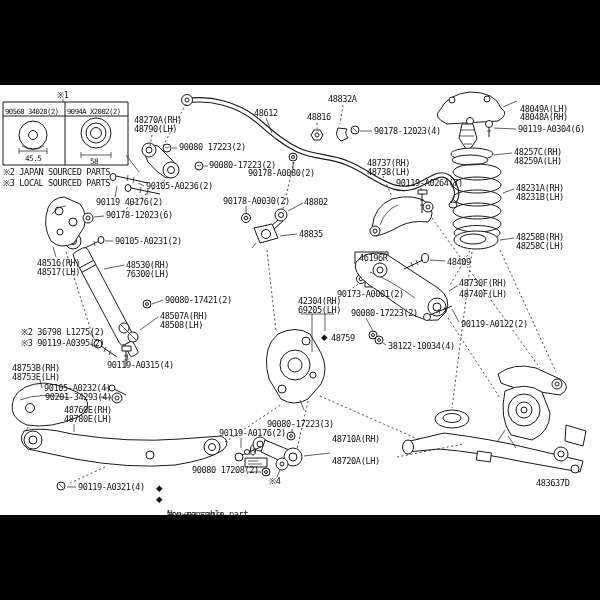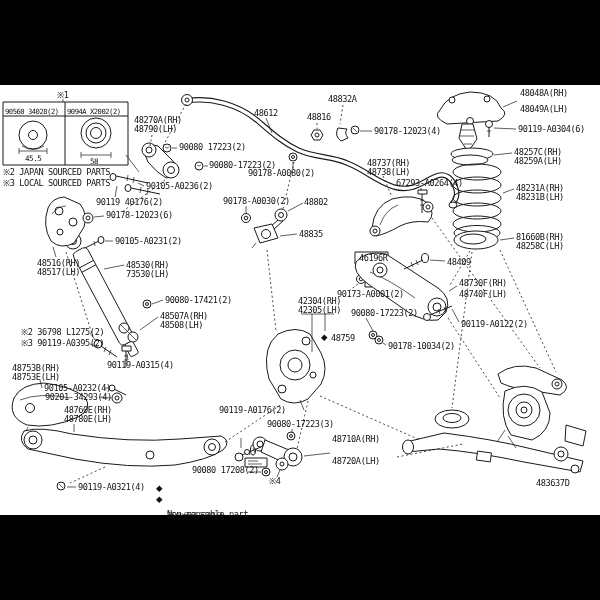--- a/index.html
+++ b/index.html
@@ -416,58 +416,58 @@
   <div class="lbl" style="left:96px;top:198px">90119 40176(2)</div>
   <div class="lbl" style="left:106px;top:211px">90178-12023(6)</div>
   <div class="lbl" style="left:115px;top:237px">90105-A0231(2)</div>
   <div class="lbl" style="left:223px;top:197px">90178-A0030(2)</div>
   <div class="lbl" style="left:304px;top:198px">48802</div>
   <div class="lbl" style="left:299px;top:230px">48835</div>
   <div class="lbl" style="left:359px;top:254px">46196R</div>
   <div class="lbl" style="left:447px;top:258px">48409</div>
   <div class="lbl" style="left:367px;top:159px">48737(RH)</div>
   <div class="lbl" style="left:367px;top:168px">48738(LH)</div>
-  <div class="lbl" style="left:396px;top:179px">67293-A0264(4)</div>
-  <div class="lbl" style="left:520px;top:89px">48048A(RH)</div>
+  <div class="lbl" style="left:396px;top:179px">90119-A0264(7)</div>
+  <div class="lbl" style="left:520px;top:113px">48048A(RH)</div>
   <div class="lbl" style="left:520px;top:105px">48049A(LH)</div>
   <div class="lbl" style="left:518px;top:125px">90119-A0304(6)</div>
   <div class="lbl" style="left:514px;top:148px">48257C(RH)</div>
   <div class="lbl" style="left:514px;top:157px">48259A(LH)</div>
   <div class="lbl" style="left:516px;top:184px">48231A(RH)</div>
   <div class="lbl" style="left:516px;top:193px">48231B(LH)</div>
-  <div class="lbl" style="left:516px;top:233px">81660B(RH)</div>
+  <div class="lbl" style="left:516px;top:233px">48258B(RH)</div>
   <div class="lbl" style="left:516px;top:242px">48258C(LH)</div>
   <div class="lbl" style="left:459px;top:279px">48730F(RH)</div>
   <div class="lbl" style="left:459px;top:290px">48740F(LH)</div>
   <div class="lbl" style="left:461px;top:320px">90119-A0122(2)</div>
   <div class="lbl" style="left:337px;top:290px">90173-A0001(2)</div>
   <div class="lbl" style="left:351px;top:309px">90080-17223(2)</div>
   <div class="lbl" style="left:298px;top:297px">42304(RH)</div>
-  <div class="lbl" style="left:298px;top:306px">42305(LH)</div>
+  <div class="lbl" style="left:298px;top:306px">69205(LH)</div>
   <span class="dmk" style="left:321px;top:333px">◆</span>
   <div class="lbl" style="left:331px;top:334px">48759</div>
-  <div class="lbl" style="left:388px;top:342px">90178-10034(2)</div>
+  <div class="lbl" style="left:388px;top:342px">38122-10034(4)</div>
   <div class="lbl" style="left:126px;top:261px">48530(RH)</div>
-  <div class="lbl" style="left:126px;top:270px">73530(LH)</div>
+  <div class="lbl" style="left:126px;top:270px">76300(LH)</div>
   <div class="lbl" style="left:37px;top:259px">48516(RH)</div>
   <div class="lbl" style="left:37px;top:268px">48517(LH)</div>
   <div class="lbl" style="left:21px;top:328px">※2 36798 L1275(2)</div>
   <div class="lbl" style="left:21px;top:339px">※3 90119-A0395(2)</div>
   <div class="lbl" style="left:165px;top:296px">90080-17421(2)</div>
   <div class="lbl" style="left:160px;top:312px">48507A(RH)</div>
   <div class="lbl" style="left:160px;top:321px">48508(LH)</div>
   <div class="lbl" style="left:12px;top:364px">48753B(RH)</div>
   <div class="lbl" style="left:12px;top:373px">48753E(LH)</div>
   <div class="lbl" style="left:107px;top:361px">90119-A0315(4)</div>
   <div class="lbl" style="left:44px;top:384px">90105-A0232(4)</div>
   <div class="lbl" style="left:45px;top:393px">90201-34293(4)</div>
   <div class="lbl" style="left:64px;top:406px">48760E(RH)</div>
   <div class="lbl" style="left:64px;top:415px">48780E(LH)</div>
   <div class="lbl" style="left:78px;top:483px">90119-A0321(4)</div>
-  <div class="lbl" style="left:219px;top:406px">90119-A0176(2)</div>
+  <div class="lbl" style="left:219px;top:429px">90119-A0176(2)</div>
   <div class="lbl" style="left:267px;top:420px">90080-17223(3)</div>
   <div class="lbl" style="left:192px;top:466px">90080 17208(2)</div>
   <div class="lbl" style="left:332px;top:435px">48710A(RH)</div>
   <div class="lbl" style="left:332px;top:457px">48720A(LH)</div>
   <div class="lbl" style="left:269px;top:477px">※4</div>
   <div class="lbl" style="left:536px;top:479px">483637D</div>
 
   <span class="dmk" style="left:156px;top:484px">◆</span>
   <div class="lbl cjk" style="left:167px;top:512px">再使用不可部品</div>
   <span class="dmk" style="left:156px;top:495px">◆</span>

